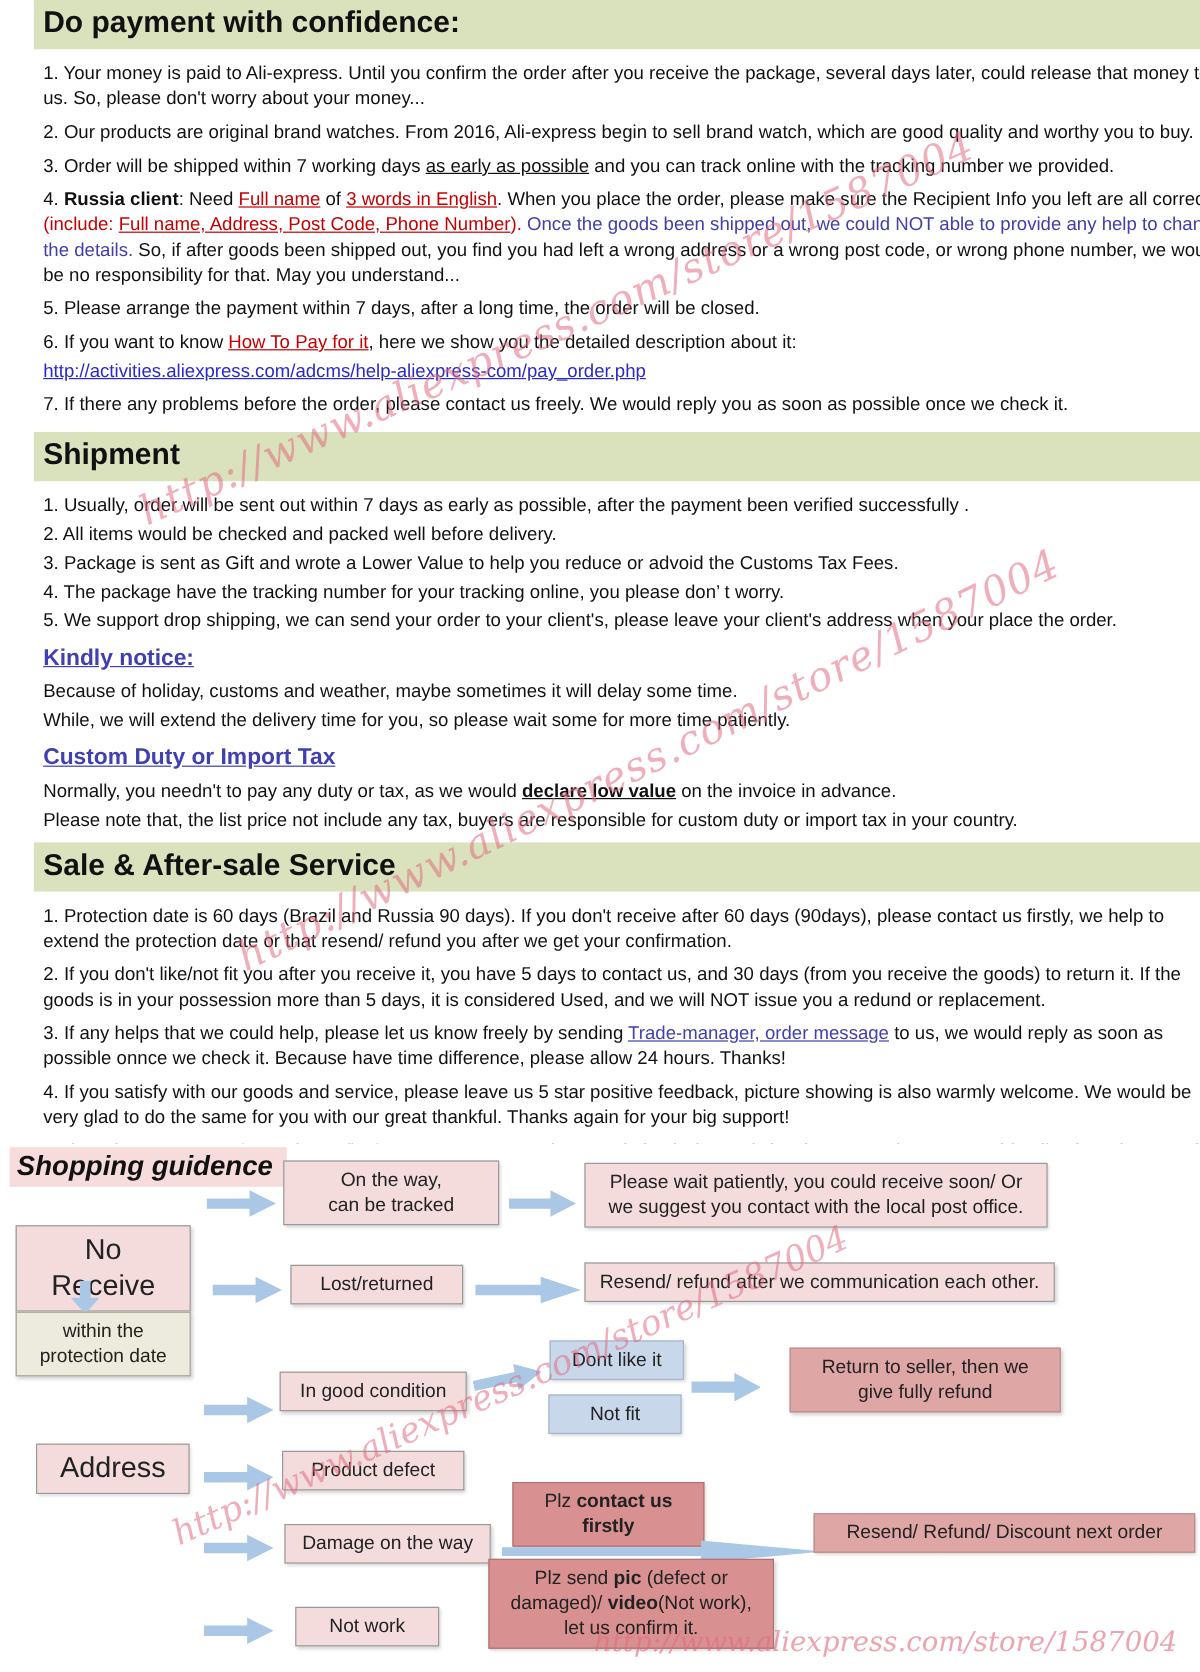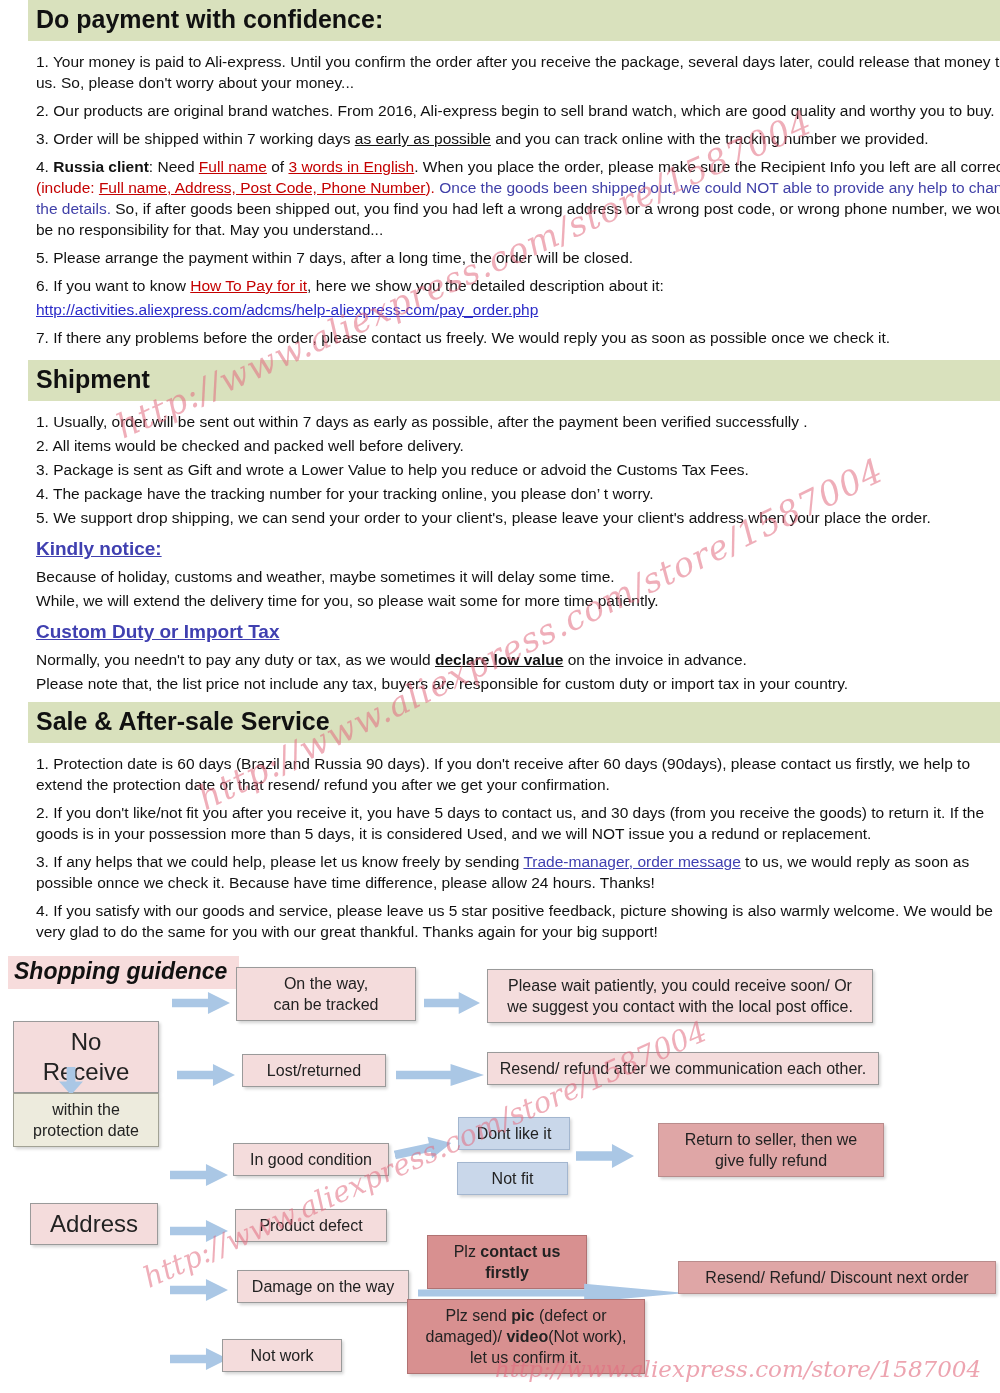--- a/index.html
+++ b/index.html
@@ -128,21 +128,21 @@
     <div class="fbox rosedark" style="left:427px;top:282px;width:160px;"><span>Plz </span><span class="seg-b">contact us firstly</span></div>
 
     <div class="ar" style="left:170px;top:325px;width:58px;height:24px;"></div>
     <div class="fbox" style="left:237px;top:317px;width:172px;">Damage on the way</div>
     <div class="ar" style="left:418px;top:330px;width:268px;height:20px;"></div>
     <div class="fbox rose" style="left:678px;top:308px;width:318px;">Resend/ Refund/ Discount next order</div>
 
     <div class="fbox rosedark" style="left:407px;top:346px;width:238px;"><span>Plz send </span><span class="seg-b">pic</span><span> (defect or damaged)/ </span><span class="seg-b">video</span><span>(Not work), let us confirm it.</span></div>
 
     <div class="ar" style="left:170px;top:394px;width:58px;height:24px;"></div>
-    <div class="fbox" style="left:222px;top:386px;width:120px;">Not work</div>
+    <div class="fbox" style="left:246px;top:386px;width:120px;">Not work</div>
   </div>
 
   <div class="wm wm1">http://www.aliexpress.com/store/1587004</div>
   <div class="wm wm2">http://www.aliexpress.com/store/1587004</div>
   <div class="wm wm3">http://www.aliexpress.com/store/1587004</div>
   <div class="wm wmb">http://www.aliexpress.com/store/1587004</div>
 
 </div>
 
 </body></html>

